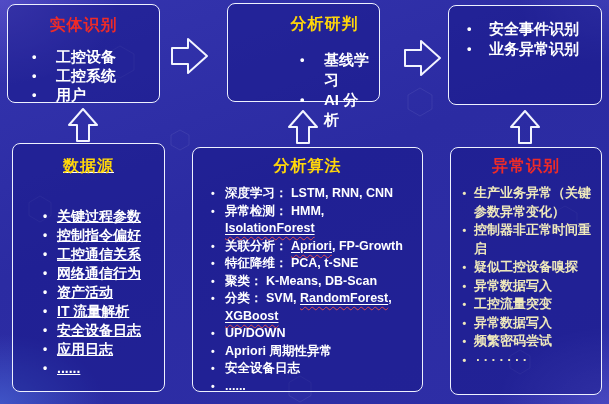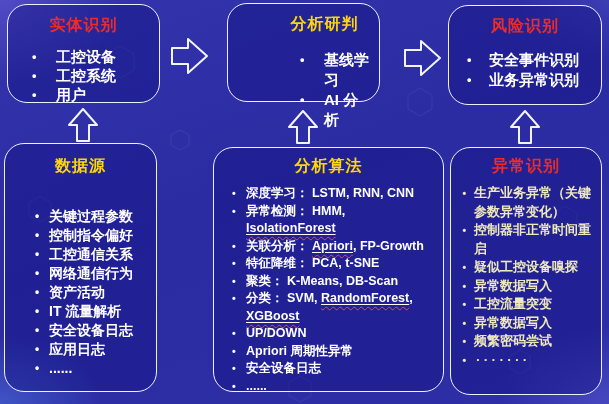--- a/index.html
+++ b/index.html
@@ -13,21 +13,21 @@
       radial-gradient(170px 120px at 0% 0%, rgba(150,130,250,.30), transparent 70%),
       radial-gradient(160px 110px at 100% 100%, rgba(130,130,250,.30), transparent 70%),
       radial-gradient(130px 90px at 100% 0%, rgba(130,130,250,.18), transparent 70%),
       linear-gradient(160deg,#3434ae 0%,#2b2ba2 45%,#2e2ea6 100%);
   }
   .hexlayer{position:absolute;inset:0;pointer-events:none;}
   .box{
     position:absolute;
     background:rgba(20,20,130,.45);
     border:1.6px solid #eef1ff;
-    border-radius:20px;
+    border-radius:8px;
     box-sizing:border-box;
     color:#fff;
   }
   .box-title{
     text-align:center;
     font-weight:700;
     font-size:16px;
     letter-spacing:1px;
     margin-top:10px;
   }
@@ -42,25 +42,25 @@
   .b-tl{left:7px;top:4px;width:153px;height:99px;}
   .b-tl ul{margin:11px 6px 0 24px;font-size:15px;font-weight:700;line-height:19px;}
   .b-tl li{padding-left:24px;}
   .b-tm{left:227px;top:3px;width:153px;height:99px;padding-left:42px;}
   .b-tm ul{margin:15px 6px 0 30px;font-size:15px;font-weight:700;line-height:20px;}
   .b-tm li{padding-left:24px;}
   .b-tr{left:448px;top:5px;width:154px;height:100px;}
   .b-tr ul{margin:13px 4px 0 18px;font-size:15px;font-weight:700;line-height:19.5px;}
   .b-tr li{padding-left:22px;}
   
-  .b-bl{left:4px;top:143px;width:153px;height:249px;}
+  .b-bl{left:12px;top:143px;width:153px;height:249px;text-decoration:underline;}
   .b-bl .box-title{margin-top:12px;}
   .b-bl ul{margin:30px 4px 0 30px;font-size:14px;font-weight:700;line-height:19px;}
   .b-bl li{padding-left:14px;}
-  .b-bm{left:192px;top:147px;width:231px;height:245px;margin-left:21px;}
+  .b-bm{left:192px;top:147px;width:231px;height:245px;}
   .b-bm .box-title{margin-top:8px;}
   .b-bm ul{margin:8px 5px 0 18px;font-size:12.5px;font-weight:600;line-height:17.5px;}
   .b-bm li{padding-left:14px;}
   .b-br{left:450px;top:147px;width:152px;height:248px;font-family:Liberation Mono, monospace;}
   .b-br .box-title{margin-top:8px;}
   .b-br ul{margin:8px 4px 0 10px;font-size:13px;font-weight:600;line-height:18.5px;}
   .b-br li{padding-left:13px;}
   
   .us{text-decoration:underline;text-decoration-thickness:1.3px;text-underline-offset:2px;}
   .uw{text-decoration:underline wavy #e14b4b;text-decoration-thickness:1px;text-underline-offset:4px;}
@@ -95,21 +95,20 @@
 
   <div class="box b-tm">
     <div class="box-title" style="color: rgb(255, 214, 10);">分析研判</div>
     <ul class="items" style="color: rgb(255, 255, 255);">
         <li><span>基线学习</span></li>
         <li><span>AI 分析</span></li>
       </ul>
   </div>
 
   <div class="box b-tr">
-    <div class="box-title" style="color: rgb(238, 43, 40);">风险识别</div>
     <ul class="items" style="color: rgb(255, 255, 255);">
         <li><span>安全事件识别</span></li>
         <li><span>业务异常识别</span></li>
       </ul>
   </div>
 
   <svg class="arrow" style="left:171px;top:36px;" width="38" height="40" viewBox="0 0 38 40">
     <polygon points="1,12 17,12 17,3 36,20 17,37 17,28 1,28" fill="none" stroke="#f2f4ff" stroke-width="2" stroke-linejoin="round"></polygon>
   </svg>
   <svg class="arrow" style="left:404px;top:38px;" width="38" height="40" viewBox="0 0 38 40">

